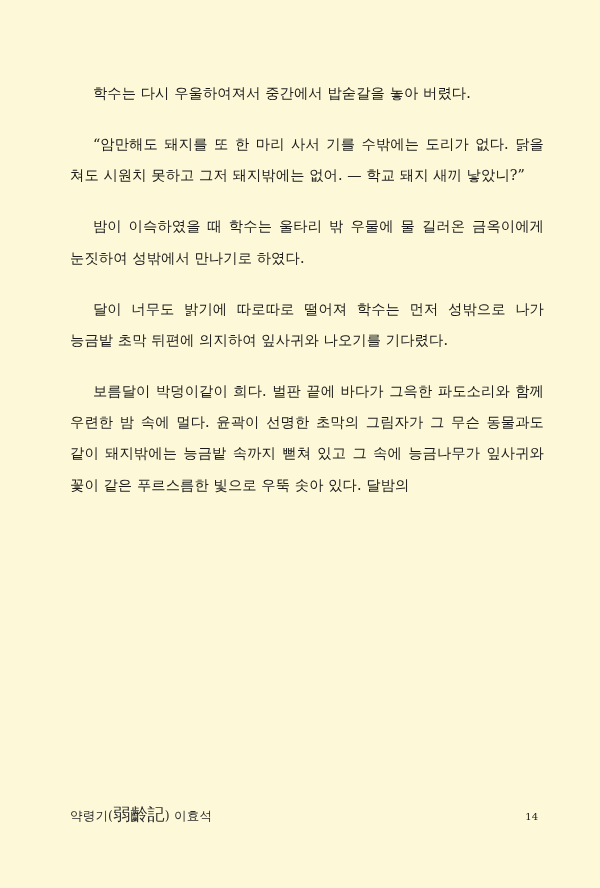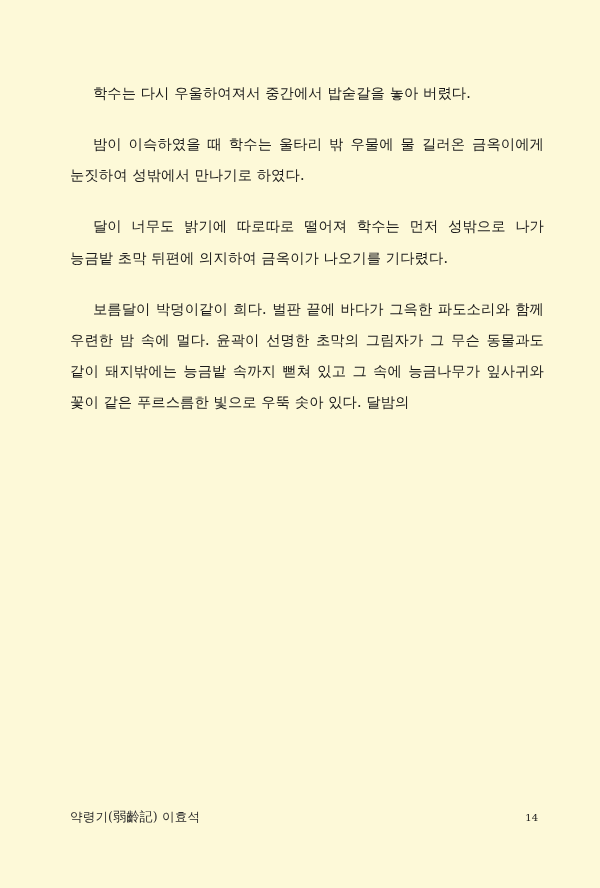--- a/index.html
+++ b/index.html
@@ -47,37 +47,38 @@
     display: flex;
     align-items: baseline;
     justify-content: space-between;
     font-size: 12.5px;
     color: #2a2a2a;
   }
   .footer-title {
     letter-spacing: 0.2px;
   }
   .footer-title .hanja {
-    font-size: 13px;
+    font-size: 17px;
   }
   .page-number {
     font-size: 10px;
     font-family: "DejaVu Serif", "Liberation Serif", serif;
     color: #1a1a1a;
   }
 </style>
 </head>
 <body>
 
 <div class="page">
 
   <div class="body-text">
     <p class="para">학수는 다시 우울하여져서 중간에서 밥숟갈을 놓아 버렸다.</p>
+    <p class="para quote">“암만해도 돼지를 또 한 마리 사서 기를 수밖에는 도리가 없다. 닭을 쳐도 시원치 못하고 그저 돼지밖에는 없어. — 학교 돼지 새끼 낳았니?”</p>
     <p class="para">밤이 이슥하였을 때 학수는 울타리 밖 우물에 물 길러온 금옥이에게 눈짓하여 성밖에서 만나기로 하였다.</p>
-    <p class="para">달이 너무도 밝기에 따로따로 떨어져 학수는 먼저 성밖으로 나가 능금밭 초막 뒤편에 의지하여 금옥이가 나오기를 기다렸다.</p>
+    <p class="para">달이 너무도 밝기에 따로따로 떨어져 학수는 먼저 성밖으로 나가 능금밭 초막 뒤편에 의지하여 잎사귀와 나오기를 기다렸다.</p>
     <p class="para">보름달이 박덩이같이 희다. 벌판 끝에 바다가 그윽한 파도소리와 함께 우련한 밤 속에 멀다. 윤곽이 선명한 초막의 그림자가 그 무슨 동물과도 같이 돼지밖에는 능금밭 속까지 뻗쳐 있고 그 속에 능금나무가 잎사귀와 꽃이 같은 푸르스름한 빛으로 우뚝 솟아 있다. 달밤의</p>
   </div>
 
   <div class="footer">
     <div class="footer-title"><span>약령기(</span><span class="hanja">弱齡記</span><span>) 이효석</span></div>
     <div class="page-number">14</div>
   </div>
 
 </div>
 

